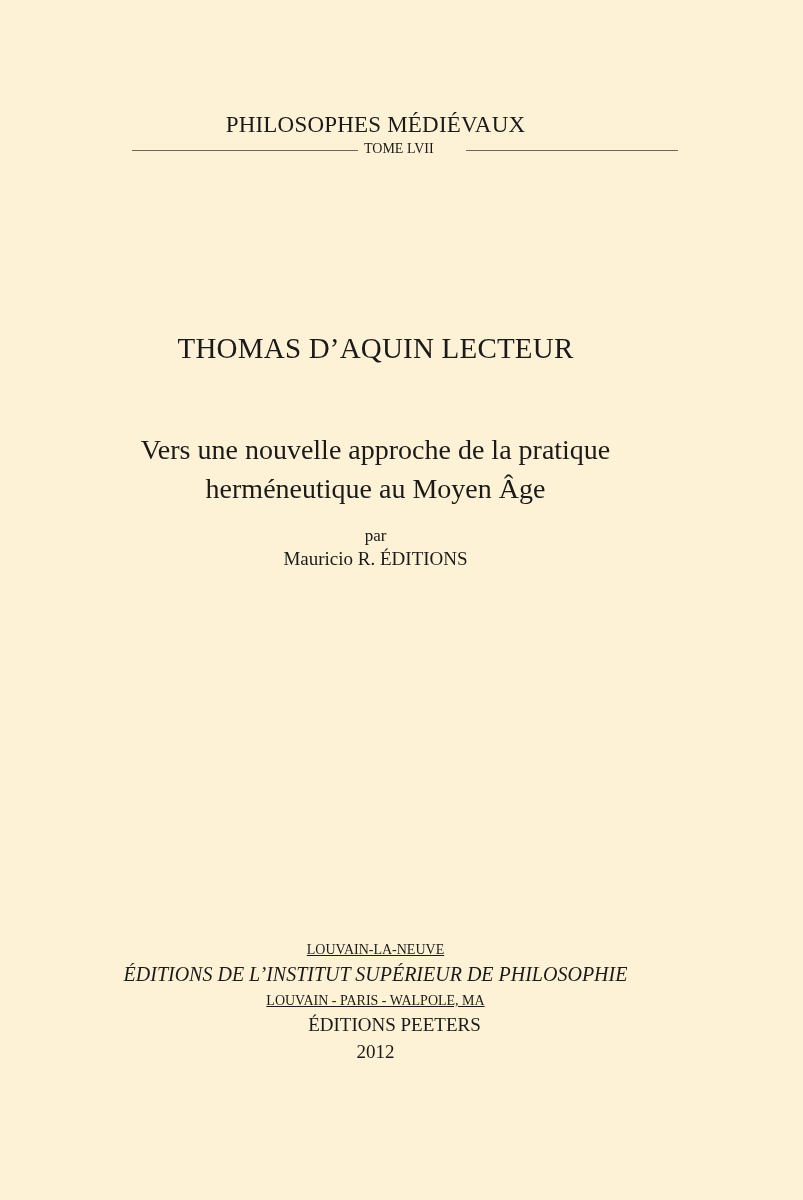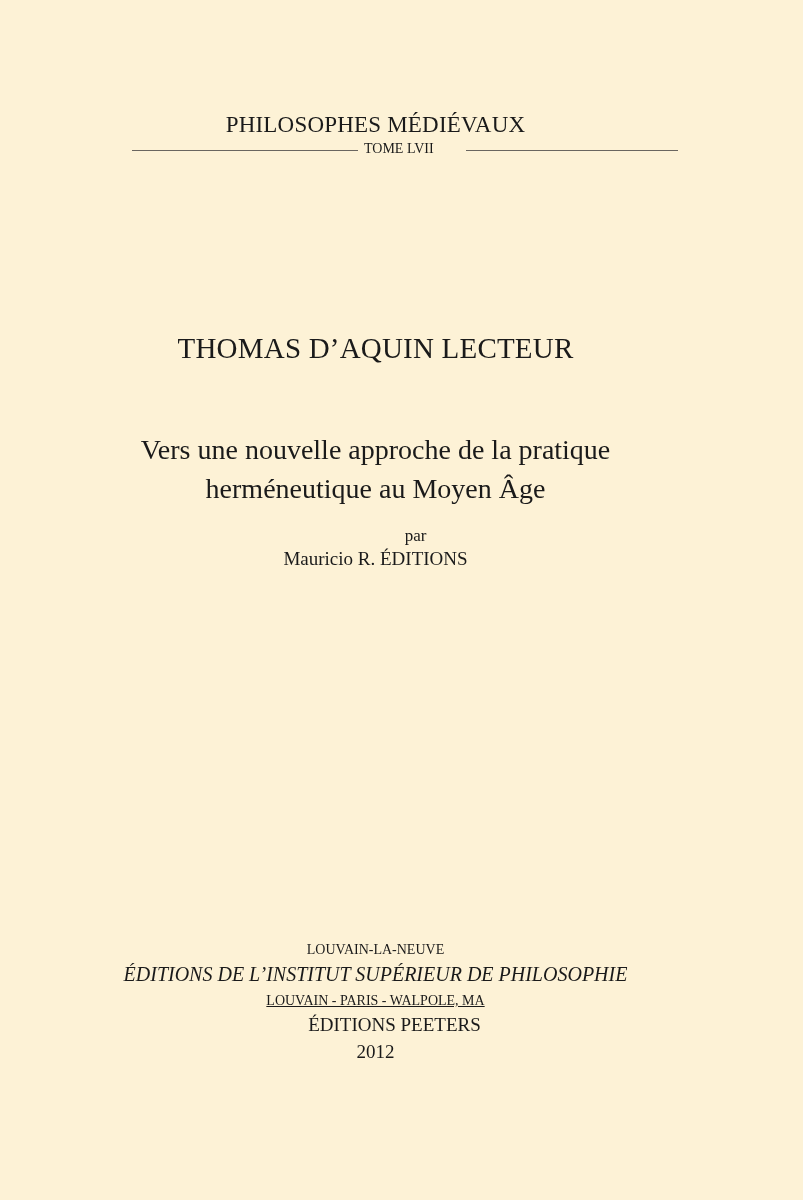--- a/index.html
+++ b/index.html
@@ -15,23 +15,23 @@
   .series { top: 112px; font-size: 23px; letter-spacing: 0.2px; }
   .tome-row { position: absolute; top: 141px; left: 132px; width: 546px; height: 20px; }
   .rule { position: absolute; top: 9px; height: 1px; background: #6a6660; }
   .rule.left { left: 0; width: 226px; }
   .rule.right { right: 0; width: 212px; }
   .tome { position: absolute; left: 232px; top: 0; font-size: 14px; text-align: right; }
   .title { top: 332px; font-size: 29px; letter-spacing: 0.2px; }
   .subtitle { font-size: 28px; }
   .sub1 { top: 428px; margin-top: 6px; }
   .sub2 { top: 473px; }
-  .par { top: 526px; font-size: 17px; padding-left: 40px; }
+  .par { top: 526px; font-size: 17px; }
   .author { top: 548px; font-size: 19px; }
-  .place1 { top: 942px; font-size: 14px; }
+  .place1 { top: 942px; font-size: 14px; text-decoration: underline; }
   .publisher1 { top: 963px; font-size: 20px; font-style: italic; }
   .place2 { top: 993px; font-size: 14px; text-decoration: underline; }
   .publisher2 { top: 1014px; font-size: 19px; padding-left: 19px; }
   .year { top: 1041px; font-size: 19px; }
 </style>
 </head>
 <body>
 
 <div>
   <div class="abs series">PHILOSOPHES MÉDIÉVAUX</div>

